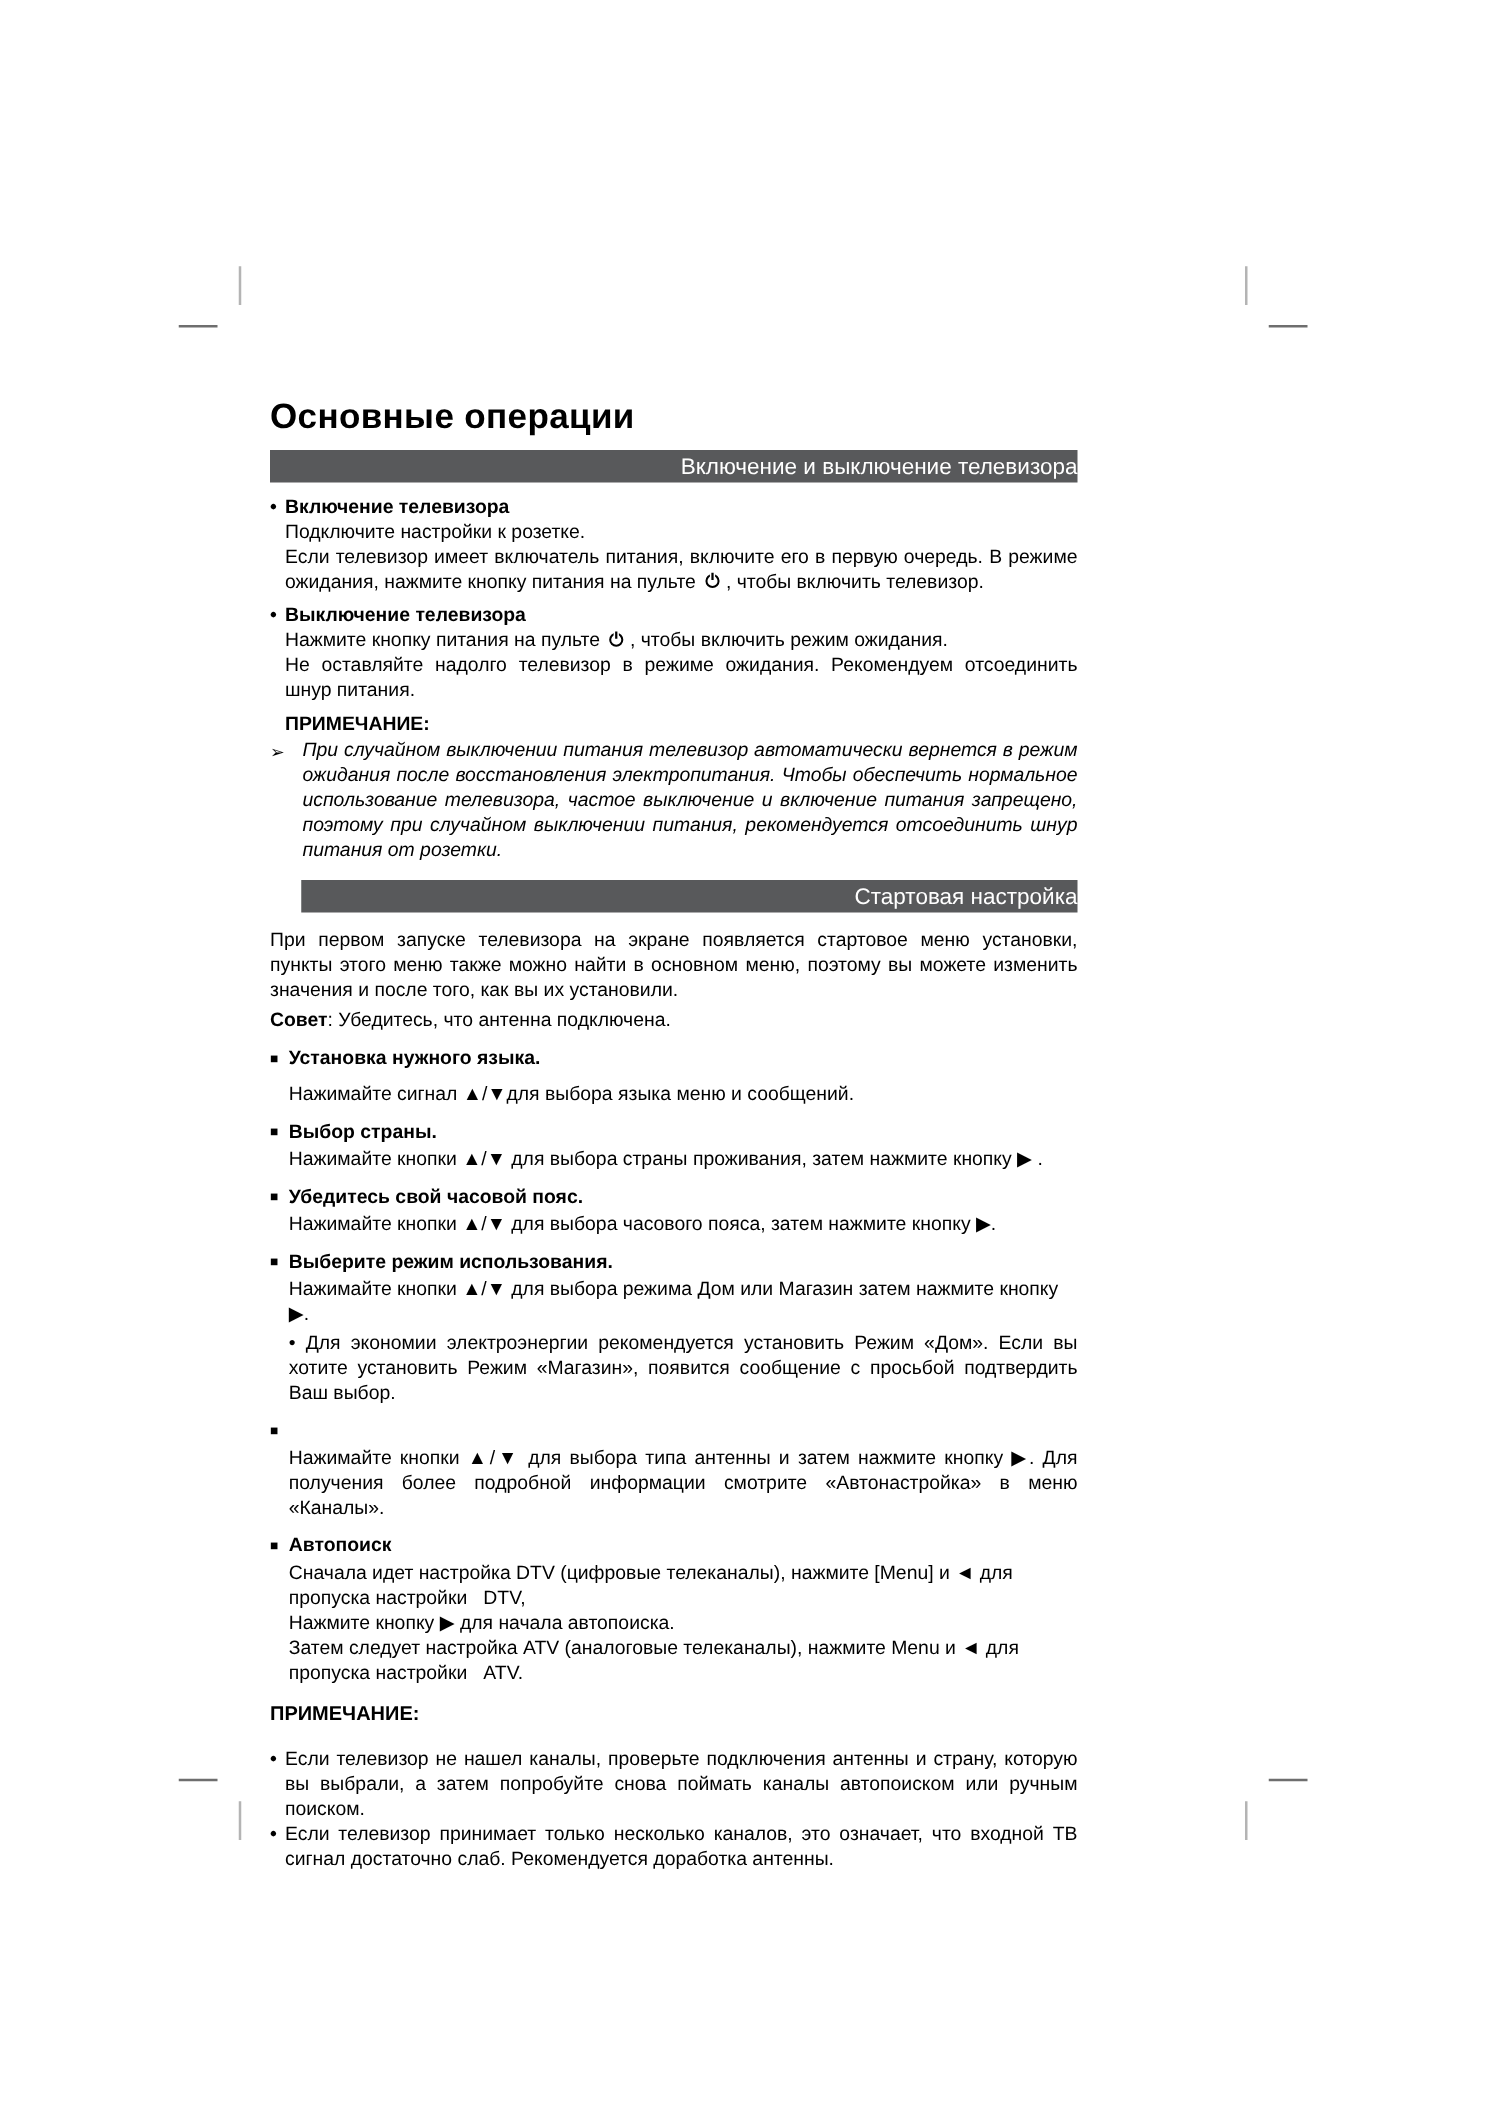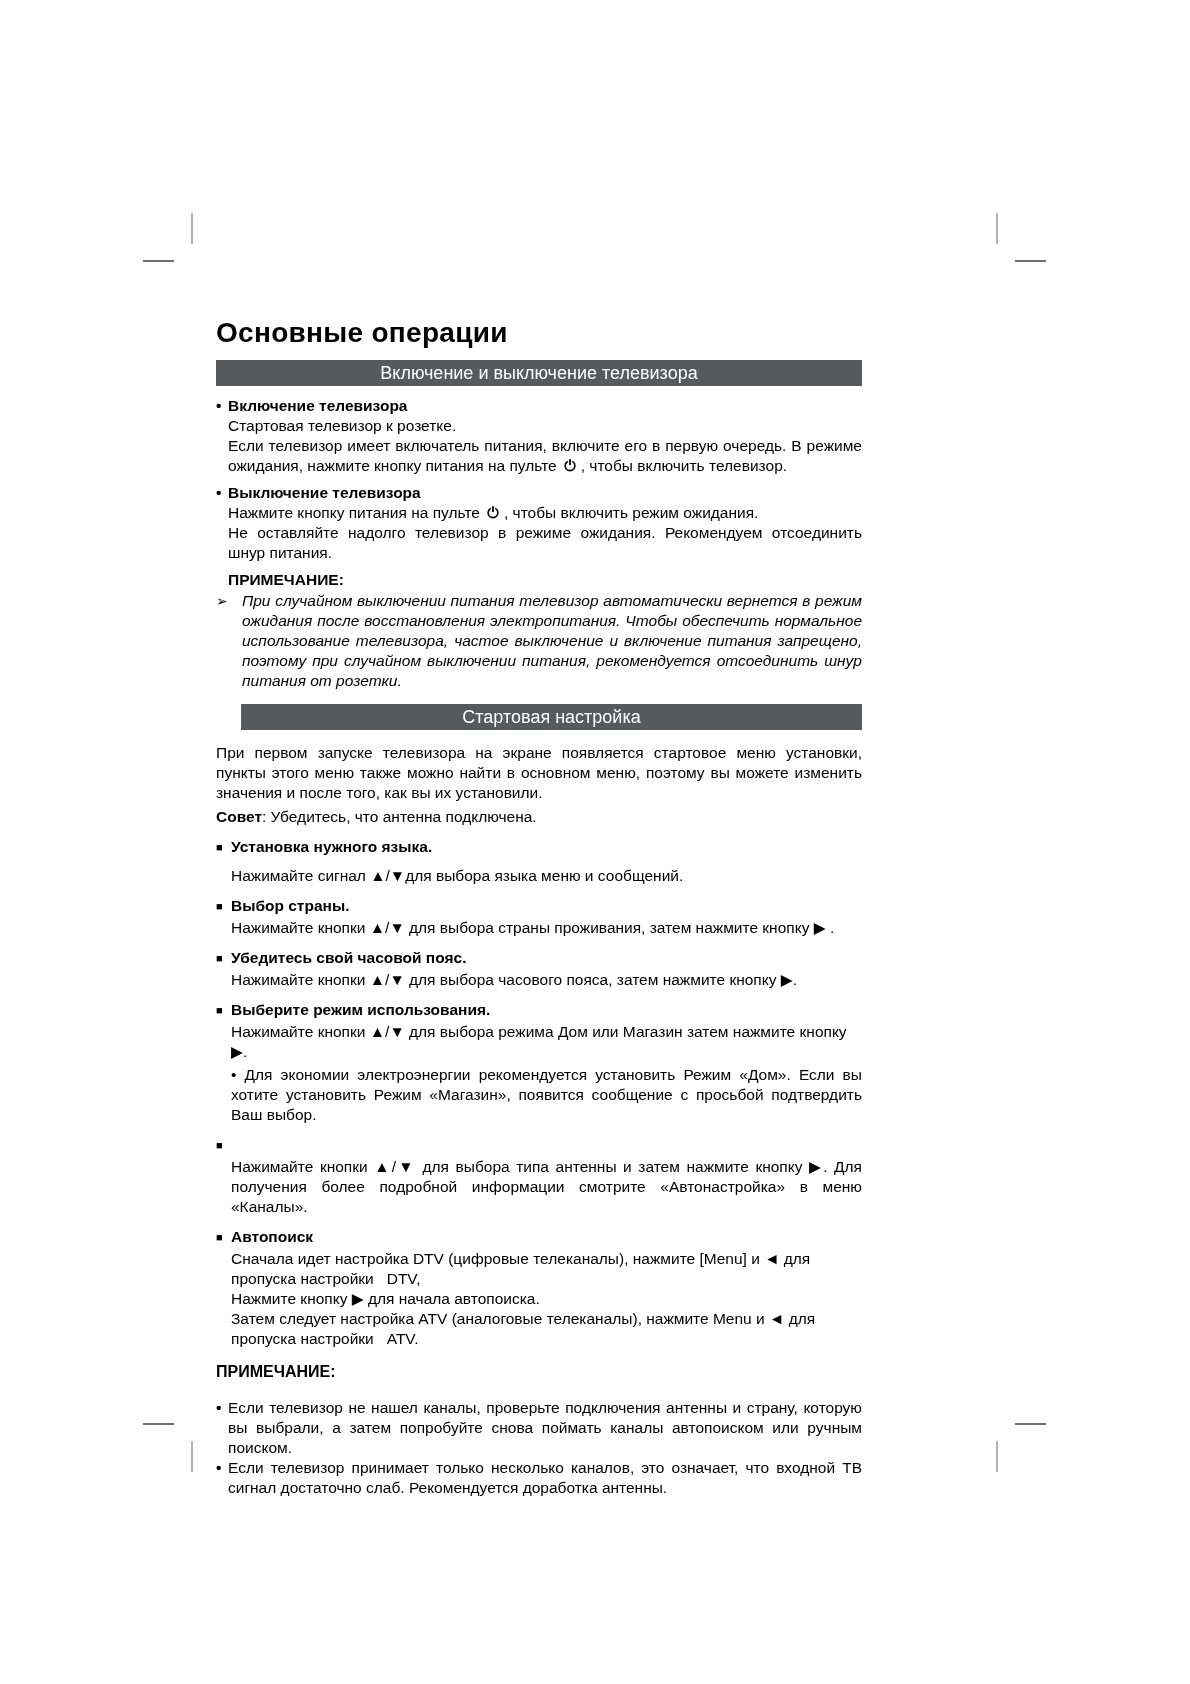--- a/index.html
+++ b/index.html
@@ -27,21 +27,21 @@
     font-weight: bold;
     margin: 0 0 12px 0;
     letter-spacing: 0.3px;
   }
 
   .section-bar {
     background: #58595b;
     color: #ffffff;
     height: 26px;
     line-height: 26px;
-    text-align: center;
+    text-align: right;
     font-size: 18px;
     margin-bottom: 10px;
   }
   .section-bar.second { margin-top: 13px; margin-bottom: 13px; margin-left: 25px; }
 
   .txt { font-size: 15.5px; line-height: 20px; }
   .just { text-align: justify; }
   .bold { font-weight: bold; }
 
   
@@ -91,21 +91,21 @@
     <h1 class="page-title">Основные операции</h1>
 
     <div class="section-bar">Включение и выключение телевизора</div>
 
     <div class="txt s1-item">
       <div class="s1-head">
         <span class="s1-dot">•</span>
         <span>Включение телевизора</span>
       </div>
       <div class="s1-body">
-        <div>Стартовая телевизор к розетке.</div>
+        <div>Подключите настройки к розетке.</div>
         <div class="just"><span>Если телевизор имеет включатель питания, включите его в первую очередь. В режиме ожидания, нажмите кнопку питания на пульте</span><svg class="power-icon-svg" width="14" height="15" viewBox="0 0 24 25">
               <circle cx="12" cy="13" r="8.3" fill="none" stroke="#000" stroke-width="2.8"></circle>
               <rect x="8.4" y="2.2" width="7.2" height="7" fill="#fff"></rect>
               <line x1="12" y1="1.8" x2="12" y2="11.6" stroke="#000" stroke-width="3.1"></line>
             </svg><span>, чтобы включить телевизор.</span></div>
       </div>
     </div>
 
     <div class="txt s1-item">
       <div class="s1-head">

